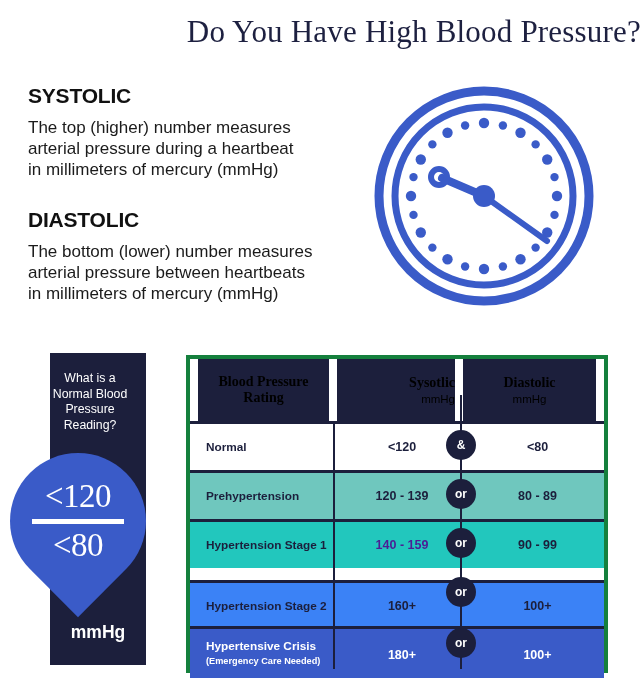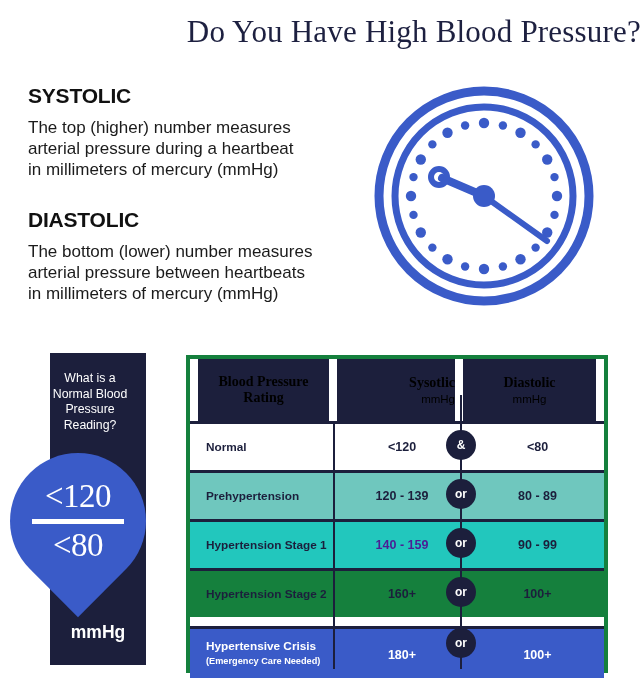--- a/index.html
+++ b/index.html
@@ -359,21 +359,21 @@
     </div>
 
     <div class="t-body-row" style="top:160px; background:#22c7bd;">
       <div class="cell-rating" style="color:#1c1f3c;">
         <span>Hypertension Stage 1</span>
       </div>
       <div class="cell-sys" style="color:#4c1d95;">140 - 159</div>
       <div class="cell-dia" style="color:#1c1f3c;">90 - 99</div>
     </div>
 
-    <div class="t-body-row" style="top:209px; background:#15803d;">
+    <div class="t-body-row" style="top:221px; background:#3b82f6;">
       <div class="cell-rating" style="color:#1c1f3c;">
         <span>Hypertension Stage 2</span>
       </div>
       <div class="cell-sys" style="color:#1c1f3c;">160+</div>
       <div class="cell-dia" style="color:#1c1f3c;">100+</div>
     </div>
 
     <div class="t-body-row" style="top:267px; background:#3a5bc8; height:52px;">
       <div class="cell-rating" style="color:#ffffff;">
         <span>Hypertensive Crisis</span>

